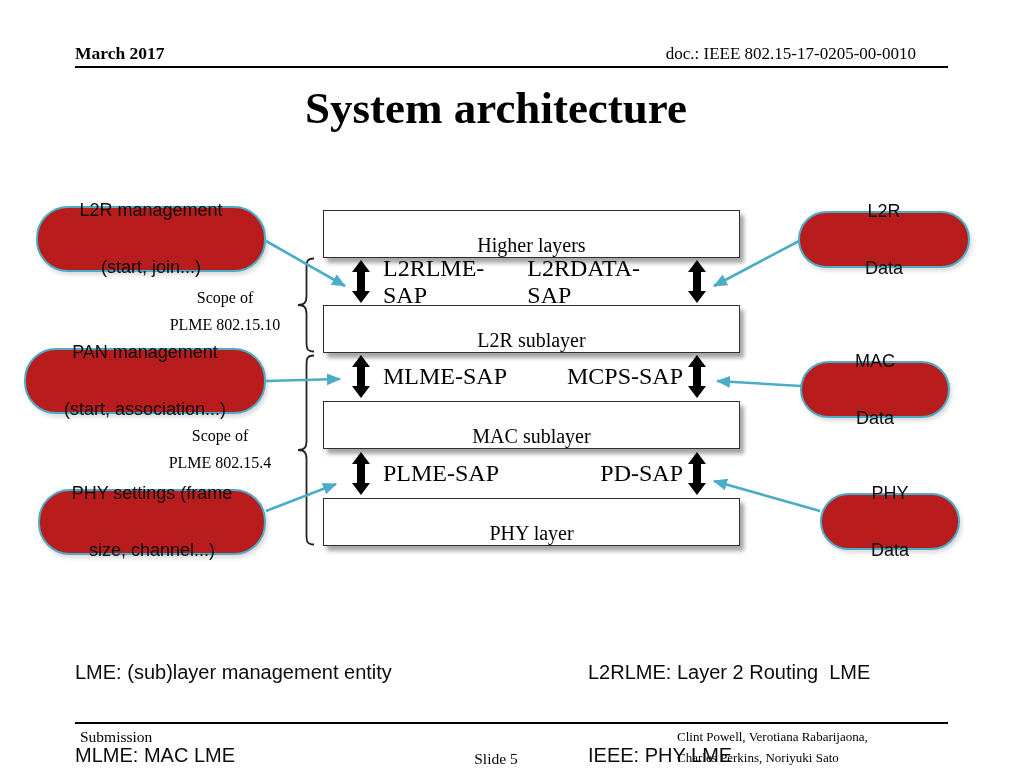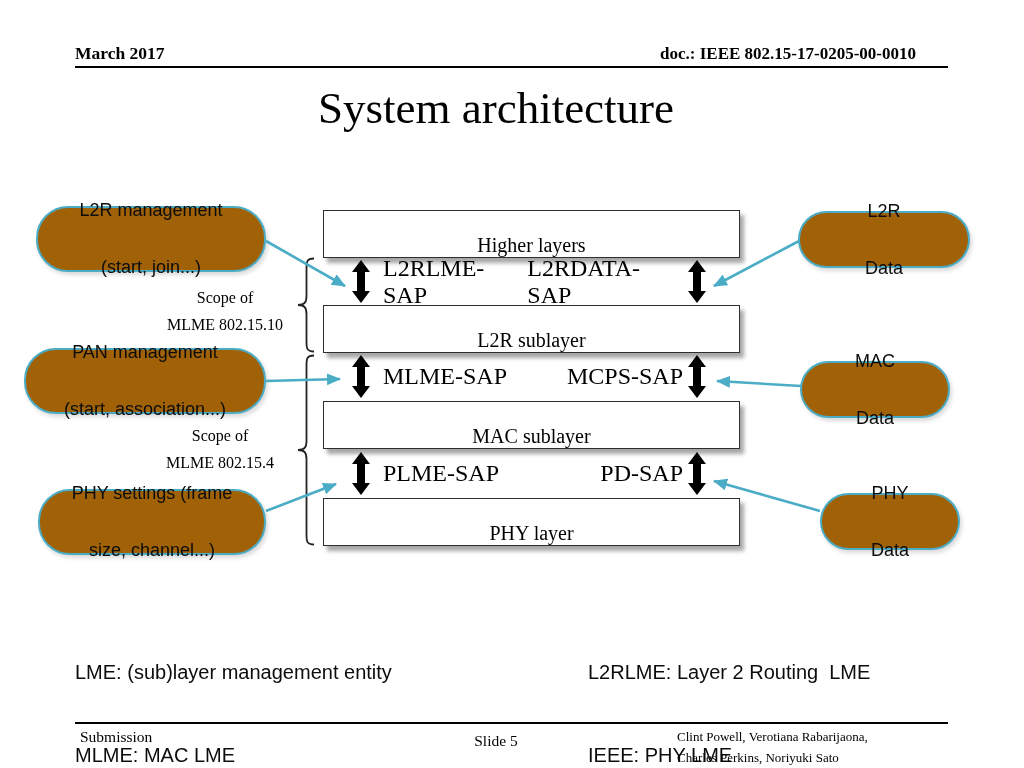--- a/index.html
+++ b/index.html
@@ -5,42 +5,42 @@
   * { margin:0; padding:0; box-sizing:border-box; }
   html,body { width:1024px; height:768px; }
   body { background:#fff; position:relative; overflow:hidden;
          font-family:"Liberation Serif","DejaVu Serif",serif; color:#000; }
   .slide { position:absolute; left:0; top:0; width:992px; height:768px; background:#fff; }
   .abs { position:absolute; }
   .serif { font-family:"Liberation Serif","DejaVu Serif",serif; }
   .sans  { font-family:"Liberation Sans","DejaVu Sans",sans-serif; }
 
   .header-date { left:75px; top:43px; font-weight:bold; font-size:17.5px; }
-  .header-doc  { right:76px; top:44px; font-weight:bold; font-size:17px; }
+  .header-doc  { right:76px; top:44px; font-weight:normal; font-size:17px; }
   .header-rule { left:75px; top:66px; width:873px; height:2px; background:#000; }
-  .page-title  { left:0; top:82px; width:100%; text-align:center; font-size:45px; font-weight:normal; }
+  .page-title  { left:0; top:82px; width:100%; text-align:center; font-size:45px; font-weight:bold; }
 
   .layer-box { left:323px; width:417px; height:48px; background:#fff;
                border:1.5px solid #2f2f2f; display:flex; align-items:flex-end; justify-content:center;
                font-size:20px; box-shadow:4px 5px 4px rgba(0,0,0,0.35); }
   .sap-row   { left:383px; width:300px; height:47px; display:flex; align-items:center;
                justify-content:space-between; font-size:24px; }
 
   .scope { text-align:center; font-size:16px; line-height:27px; }
 
-  .callout { background:#a16207; border:2.2px solid #4BACC6; border-radius:32px;
+  .callout { background:#b91c1c; border:2.2px solid #4BACC6; border-radius:32px;
              display:flex; flex-direction:column; align-items:center; justify-content:center;
              font-size:18px; line-height:25px; text-align:center; color:#0c0c0c;
              box-shadow:2px 3px 4px rgba(0,0,0,0.15);gap:32px; }
 
   .legend { font-size:20px; line-height:27.5px; color:#0c0c0c; white-space:pre-wrap; }
 
   .footer-rule { left:75px; top:722px; width:873px; height:1.5px; background:#000; }
   .footer-text { font-size:15.5px; }
-  .footer-center { left:0; top:732px; width:100%; text-align:center; font-size:15.5px; }
+  .footer-center { left:0; top:750px; width:100%; text-align:center; font-size:15.5px; }
   .footer-right { left:677px; top:727px; font-size:13px; line-height:20.5px; }
 </style>
 </head>
 <body>
 
 <div class="slide">
 
   <span class="abs serif header-date">March 2017</span>
   <span class="abs serif header-doc">doc.: IEEE 802.15-17-0205-00-0010</span>
   <div class="abs header-rule"></div>
@@ -94,25 +94,25 @@
 
   <svg class="abs" style="left:294px;top:257px" width="22" height="96" viewBox="0 0 22 96">
     <path d="M 20,1.5 C 12.5,1.5 12.5,5 12.5,12 L 12.5,39 C 12.5,45.5 10.5,48 4,48 C 10.5,48 12.5,50.5 12.5,57 L 12.5,84 C 12.5,91 12.5,94.5 20,94.5" fill="none" stroke="#222" stroke-width="1.8"></path>
   </svg>
   <svg class="abs" style="left:294px;top:354px" width="22" height="192" viewBox="0 0 22 192">
     <path d="M 20,1.5 C 12.5,1.5 12.5,5 12.5,12 L 12.5,87 C 12.5,93.5 10.5,96 4,96 C 10.5,96 12.5,98.5 12.5,105 L 12.5,180 C 12.5,187 12.5,190.5 20,190.5" fill="none" stroke="#222" stroke-width="1.8"></path>
   </svg>
 
   <div class="abs serif scope" style="left:155px;top:284px;width:140px">
     <span style="display:block">Scope of</span>
-    <span style="display:block">MLME 802.15.10</span>
+    <span style="display:block">PLME 802.15.10</span>
   </div>
   <div class="abs serif scope" style="left:150px;top:422px;width:140px">
     <span style="display:block">Scope of</span>
-    <span style="display:block">MLME 802.15.4</span>
+    <span style="display:block">PLME 802.15.4</span>
   </div>
 
   <div class="abs sans callout" style="left:36px;top:206px;width:230px;height:66px">
     <span>L2R management</span>
     <span>(start, join...)</span>
   </div>
   <div class="abs sans callout" style="left:24px;top:348px;width:242px;height:66px">
     <span>PAN management</span>
     <span>(start, association...)</span>
   </div>

